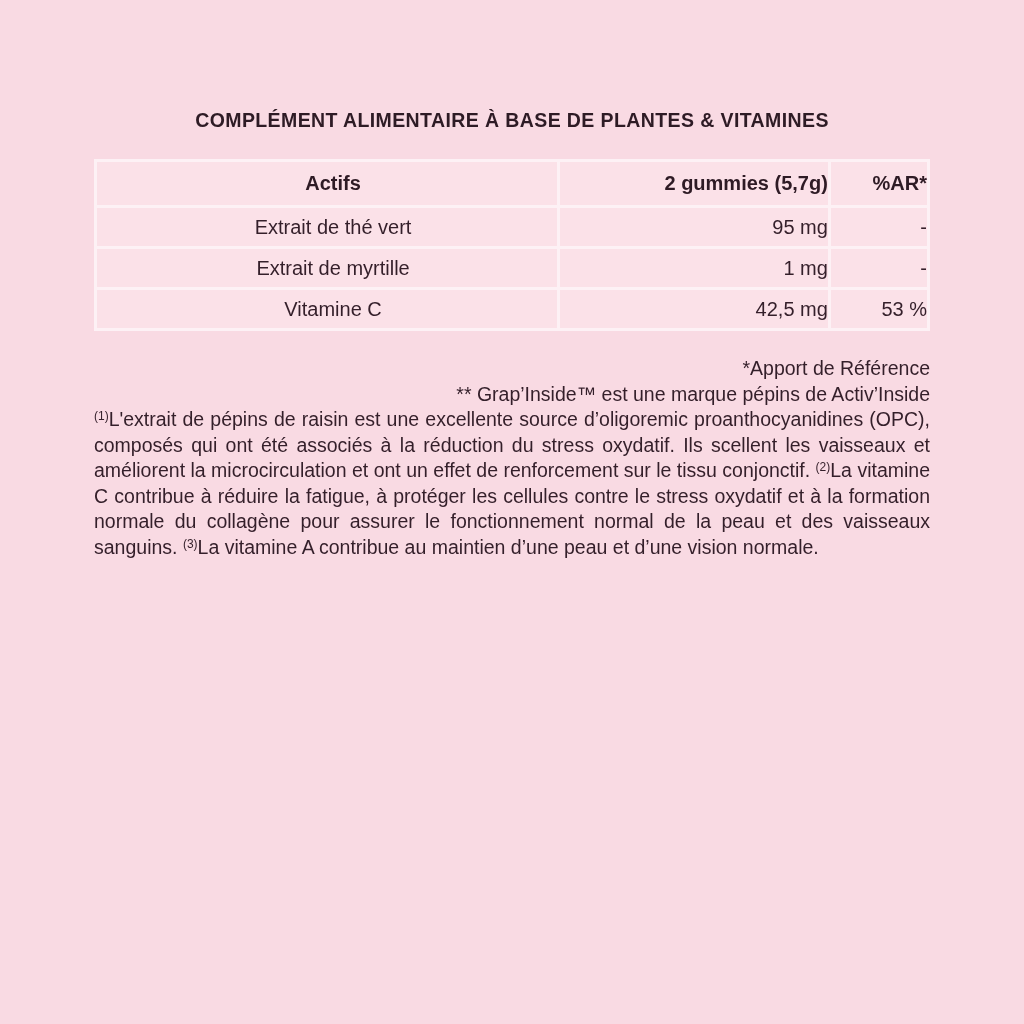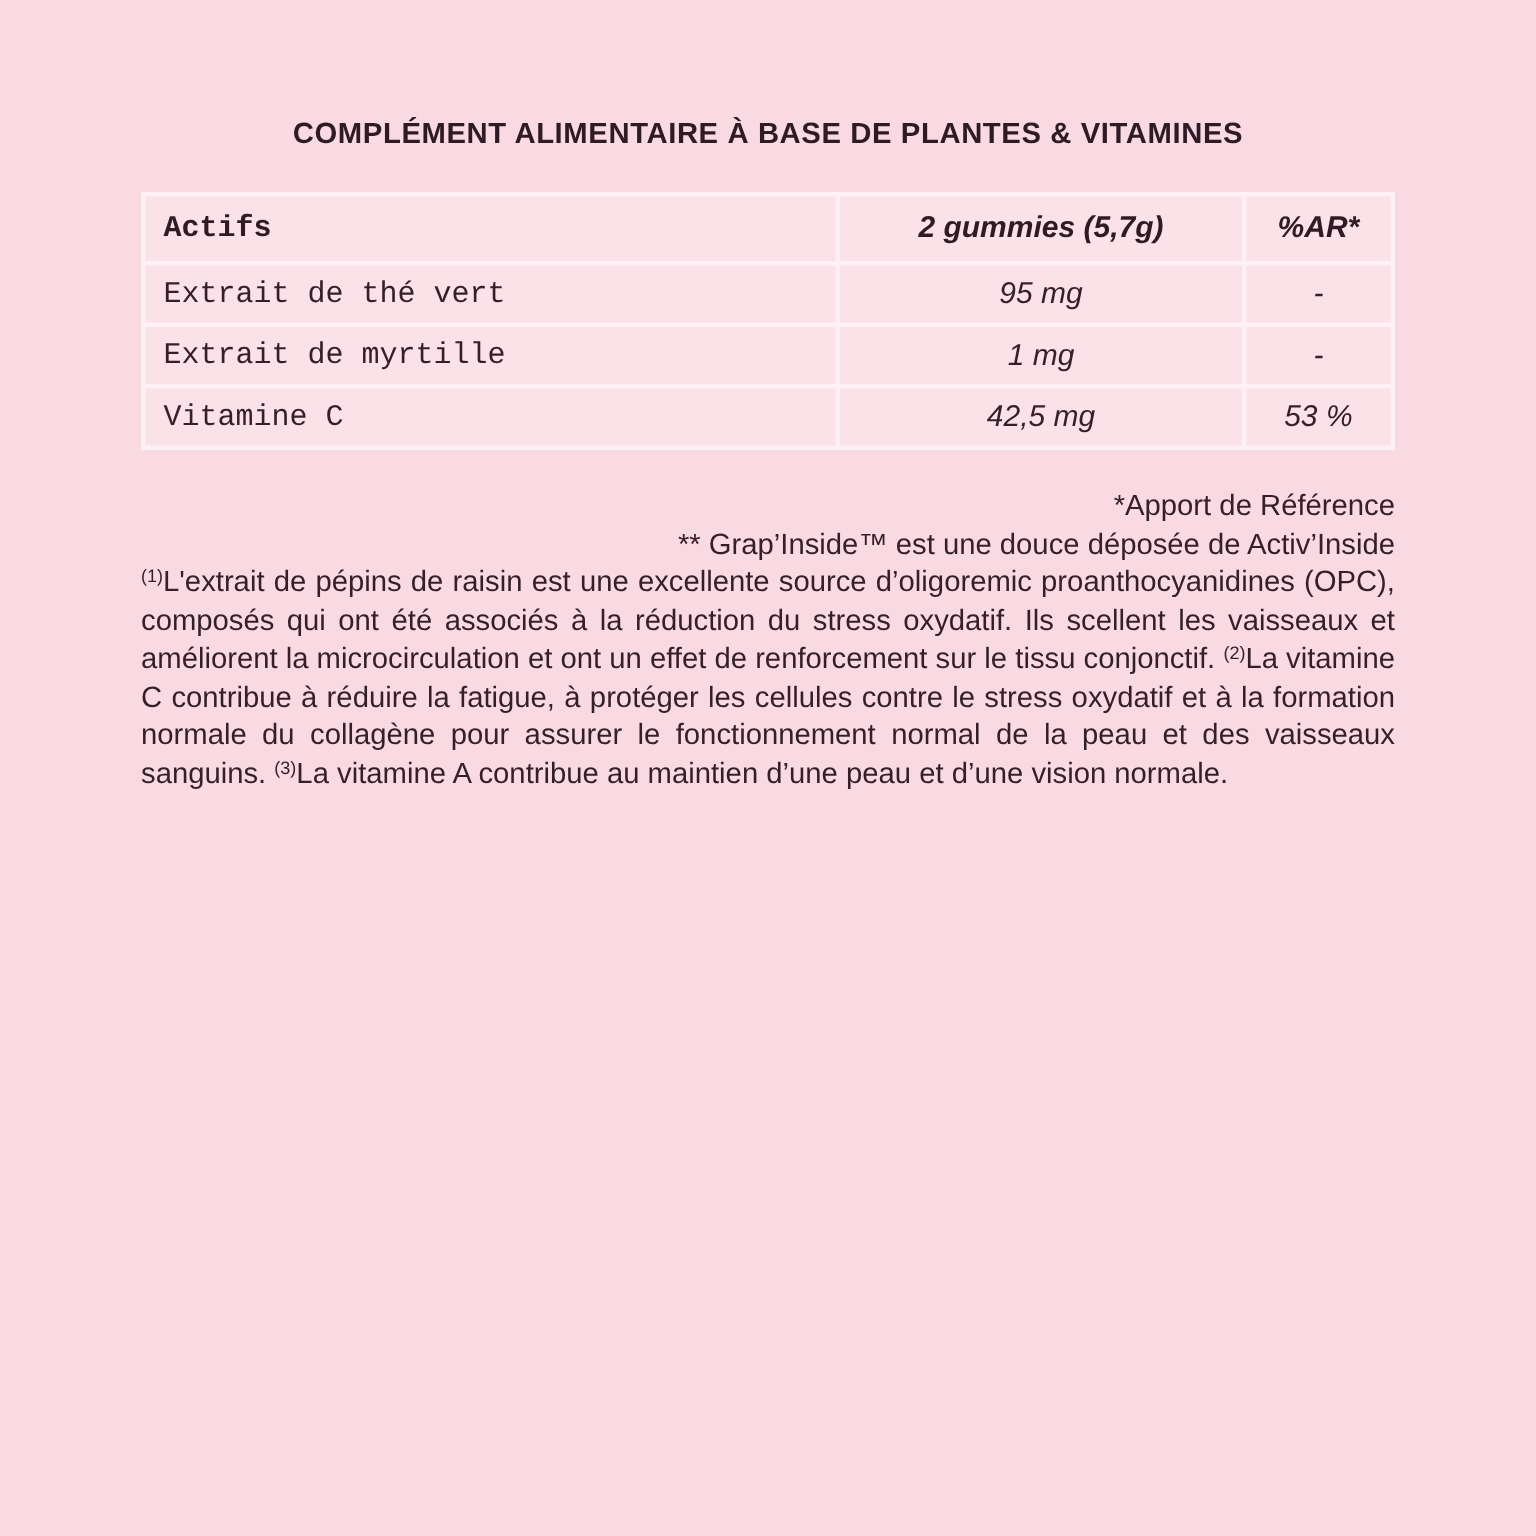--- a/index.html
+++ b/index.html
@@ -10,21 +10,21 @@
     font-family: "Liberation Sans", "DejaVu Sans", sans-serif;
     color: #341f2a;
     overflow: hidden;
   }
   .sheet {
     width: 1024px;
     height: 1024px;
     padding: 0 94px;
   }
   .title {
-    margin-top: 78px;
+    margin-top: 109px;
     text-align: center;
     font-size: 19.5px;
     font-weight: 700;
     letter-spacing: 0.4px;
     color: #2e1b25;
   }
   .subtitle {
     margin-top: 31px;
     text-align: center;
     font-size: 19.5px;
@@ -54,22 +54,22 @@
     background: #fbe1e8;
     font-size: 20px;
     vertical-align: middle;
   }
   table.actives th {
     height: 46px;
     font-weight: 700;
     color: #2e1b25;
   }
   table.actives td { height: 41px; font-weight: 400; }
-  .col-name { text-align: left; padding-left: 12px; font-family: Liberation Mono, monospace; }
-  .col-center { text-align: center; font-style: italic; }
+  .col-name { text-align: center; padding-left: 12px; }
+  .col-center { text-align: right; }
   td.multiline { height: 104px; padding: 8px 0; }
   .cell-line { line-height: 24px; min-height: 24px; white-space: nowrap; }
   .footnotes {
     margin-top: 25px;
     font-size: 19.5px;
     line-height: 25.5px;
     color: #341f2a;
   }
   .foot-line { text-align: right; }
   .foot-paragraph {
@@ -119,17 +119,17 @@
       <tr>
         <td class="col-name">Vitamine C</td>
         <td class="col-center">42,5 mg</td>
         <td class="col-center">53 %</td>
       </tr>
     </tbody>
   </table>
 
   <div class="footnotes">
     <div class="foot-line">*Apport de Référence</div>
-    <div class="foot-line">** Grap’Inside™ est une douce déposée de Activ’Inside</div>
+    <div class="foot-line">** Grap’Inside™ est une marque pépins de Activ’Inside</div>
     <div class="foot-paragraph"><sup>(1)</sup><span>L'extrait de pépins de raisin est une excellente source d’oligoremic proanthocyanidines (OPC), composés qui ont été associés à la réduction du stress oxydatif. Ils scellent les vaisseaux et améliorent la microcirculation et ont un effet de renforcement sur le tissu conjonctif. </span><sup>(2)</sup><span>La vitamine C contribue à réduire la fatigue, à protéger les cellules contre le stress oxydatif et à la formation normale du collagène pour assurer le fonctionnement normal de la peau et des vaisseaux sanguins. </span><sup>(3)</sup><span>La vitamine A contribue au maintien d’une peau et d’une vision normale.</span></div>
   </div>
 
 </div>
 
 </body></html>

